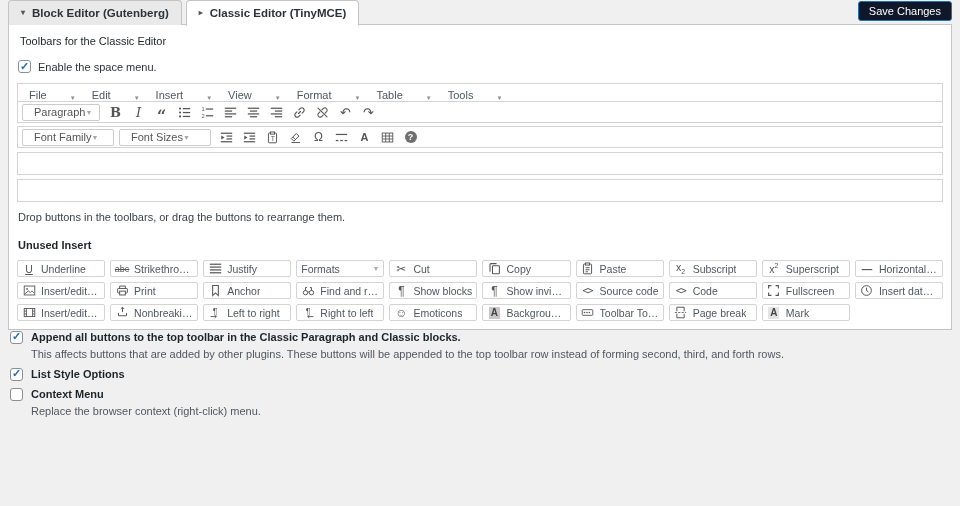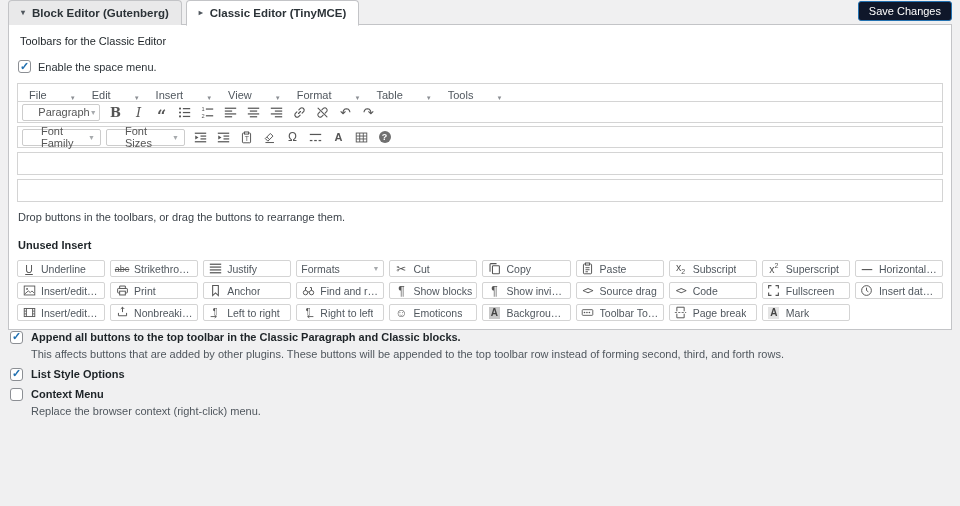--- a/index.html
+++ b/index.html
@@ -31,23 +31,23 @@
 
   .menubar{border:1px solid #d4d4d4;background:#fff;display:flex;align-items:center;height:19px;padding:0 3px}
   .menu-item{display:flex;align-items:flex-end;gap:23px;padding:0 8px;color:#50575e;height:100%;cursor:pointer}
   .mcaret{font-size:6px;color:#8c8f94;line-height:1}
 
   .tbar{border:1px solid #d4d4d4;background:#fff;display:flex;align-items:center;padding:1px 3px;height:22px}
   #toolbar1{margin-top:-1px}
   #toolbar2{margin-top:3px}
   .tbar.empty{height:23px;margin-top:4px}
   .mce-select{border:1px solid #ccc;border-radius:2px;height:17px;display:flex;align-items:center;
-      justify-content:center;padding:0 5px 0 18px;color:#555;background:#fff;cursor:pointer;margin:0 4px 0 1px}
+      justify-content:flex-start;padding:0 5px 0 11px;color:#555;background:#fff;cursor:pointer;margin:0 4px 0 1px}
   .scaret{font-size:7px;color:#a7aaad;line-height:1}
-  .w78{width:78px}.w92{width:79px}
+  .w78{width:78px}.w92{width:92px}
   .mce-btn{width:23px;height:19px;display:flex;align-items:center;justify-content:center;
       color:#595959;cursor:pointer;border-radius:2px;flex:none}
 
   .hint{margin:9px 0 0 1px;color:#3c434a}
   .unused-h{font-weight:700;color:#1d2327;margin:16px 0 9px 1px}
   .ugrid{display:grid;grid-template-columns:repeat(10,1fr);gap:5px}
   .ubtn{border:1px solid #d4d4d4;border-radius:2px;background:#fff;height:17px;display:flex;
         align-items:center;gap:5px;padding:0 4px;color:#50575e;font-size:10.5px;cursor:grab;overflow:hidden}
   .ubtn .lbl{white-space:nowrap;overflow:hidden;text-overflow:ellipsis}
   .ubtn.usel{justify-content:space-between;cursor:pointer}
@@ -472,21 +472,21 @@
         <div class="ubtn">
           <span class="uic">
             <span style="font-size:12px;line-height:1">¶</span>
           </span>
           <span class="lbl">Show invisible characters</span>
         </div>
         <div class="ubtn">
           <span class="uic">
             <span class="code-g">&lt;&gt;</span>
           </span>
-          <span class="lbl">Source drag</span>
+          <span class="lbl">Source code</span>
         </div>
         <div class="ubtn">
           <span class="uic">
             <span class="code-g">&lt;&gt;</span>
           </span>
           <span class="lbl">Code</span>
         </div>
         <div class="ubtn">
           <span class="uic">
             <svg width="13" height="13" viewBox="0 0 16 16">

